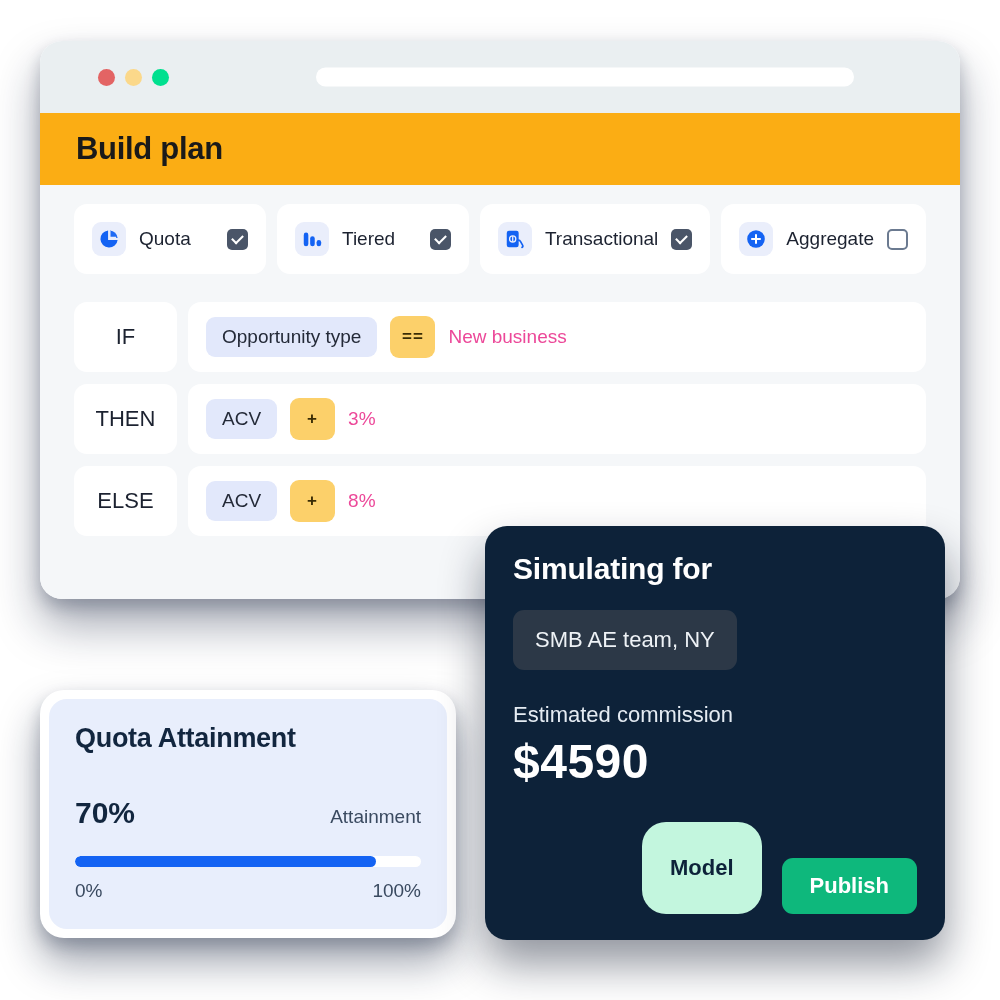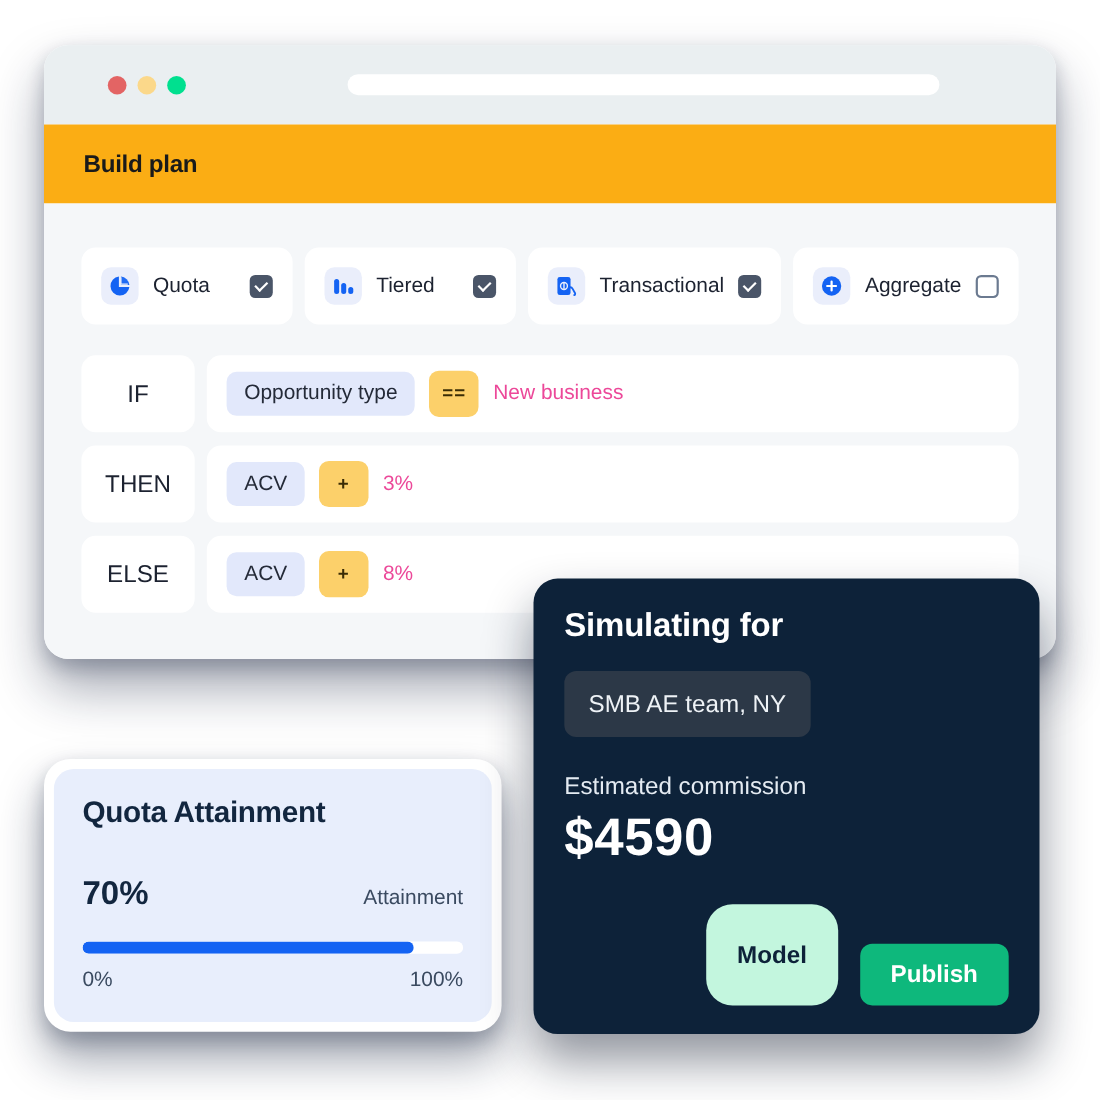--- a/index.html
+++ b/index.html
@@ -66,30 +66,30 @@
   }
 
   .app-header {
     height: 72px;
     background: #fbad14;
     display: flex;
     align-items: center;
     padding: 0 36px;
   }
   .app-header h1 {
-    font-size: 22px;
+    font-size: 31px;
     font-weight: bold;
     color: #1a1a1a;
     letter-spacing: -0.3px;
   }
 
   .app-body {
     background: #f5f7f9;
     height: 414px;
-    padding: 40px 34px 0 34px;
+    padding: 19px 34px 0 34px;
   }
 
   
   .chip-row {
     display: flex;
     gap: 11px;
     margin-bottom: 28px;
   }
   .chip {
     flex: 1 1 0;

